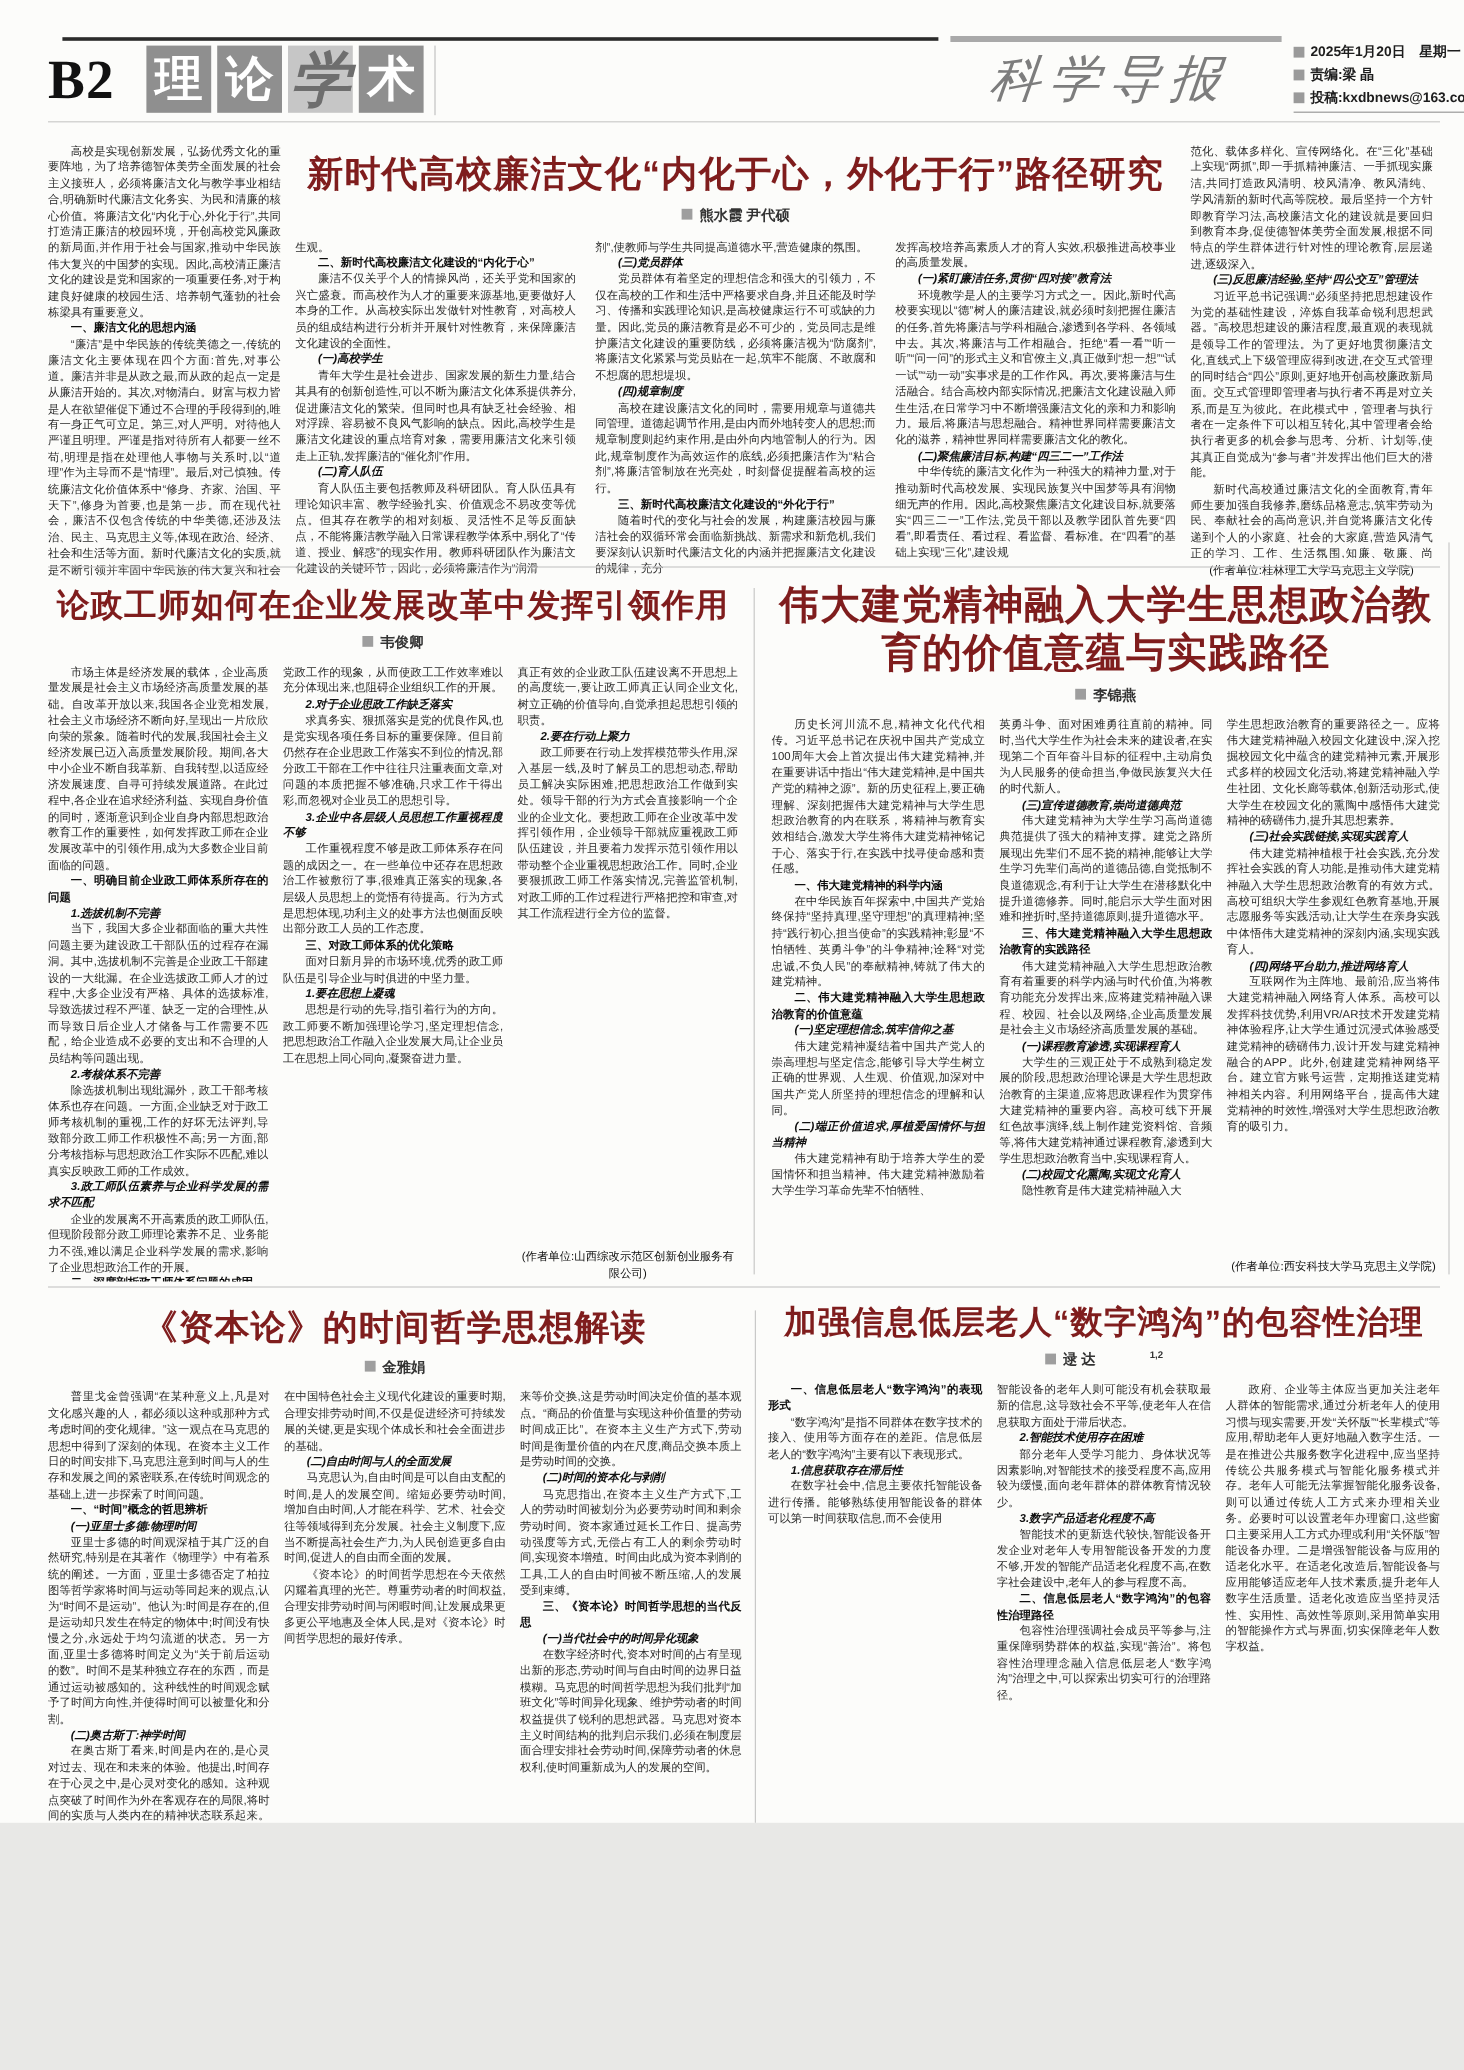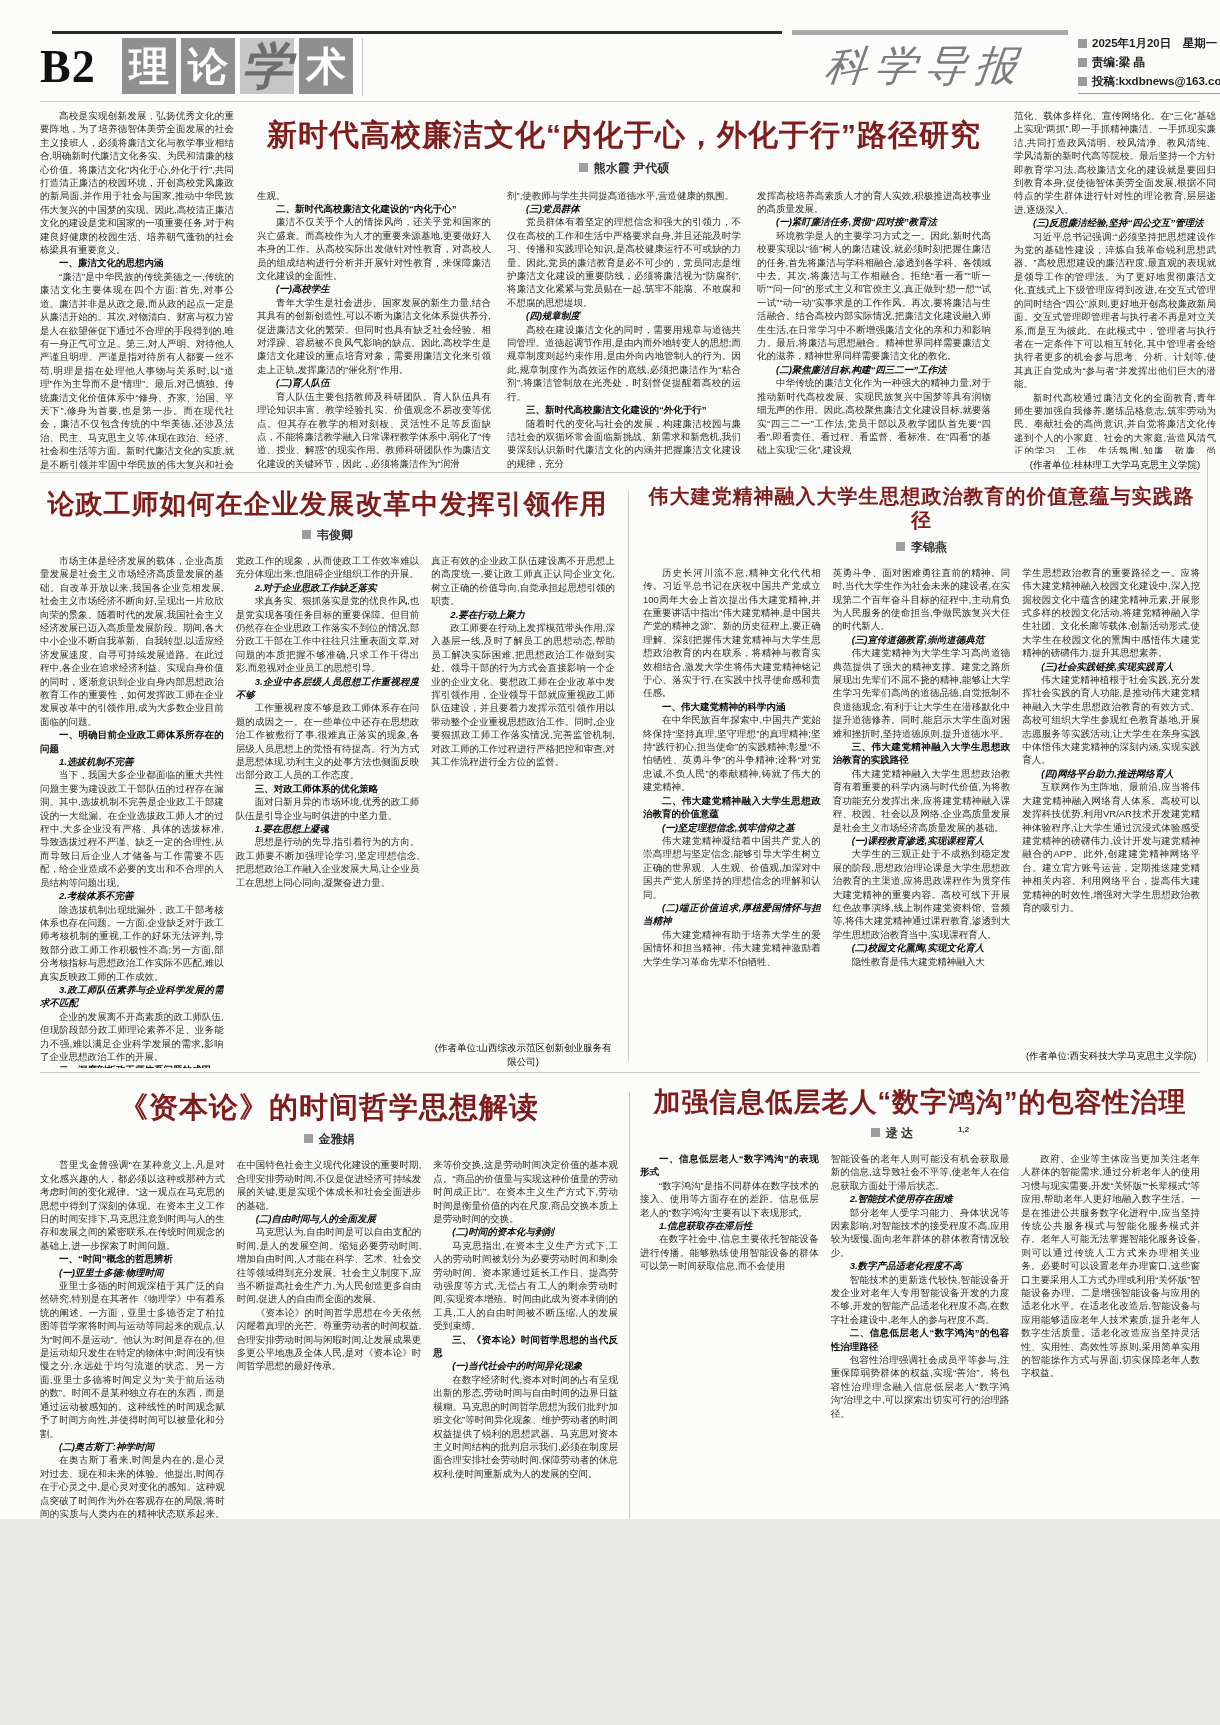--- a/index.html
+++ b/index.html
@@ -34,33 +34,33 @@
   .col{display:flex;flex-direction:column;overflow:hidden;}
   .colbody{flex:1 1 auto;overflow:hidden;}
   .blk{margin:0;font-size:9.5px;line-height:13.4px;text-align:justify;color:#2a2a2a;}
   .blk-p{text-indent:2em;}
   .blk-cont{text-indent:0;}
   .blk-h{font-weight:700;text-indent:2em;color:#0e0e0e;}
   .blk-hk{font-weight:700;font-style:italic;text-indent:2em;color:#101010;}
   .blk-attr{font-weight:400;text-align:center;text-indent:0;margin-top:4px;color:#0e0e0e;}
   .blk-fund{font-weight:700;text-indent:2em;color:#0e0e0e;margin-top:4px;}
   
-  #art1{position:absolute;left:40px;top:109px;width:1160px;height:362px;display:flex;gap:23px;}
+  #art1{position:absolute;left:40px;top:120px;width:1160px;height:362px;display:flex;gap:12px;}
   #art1 .a1-left{width:194px;flex:none;}
   #art1 .a1-mid{width:734px;flex:none;display:flex;flex-direction:column;}
   #art1 .a1-right{width:202px;flex:none;}
   #art1 .t1{font-size:30px;margin-top:8px;}
   #art1 .midcols{display:flex;gap:16px;margin-top:12px;flex:1 1 auto;overflow:hidden;}
   #art1 .midcols .col{flex:1 1 0;}
   .rule-art1{position:absolute;left:40px;top:472px;width:1160px;border-top:1.5px solid #c9c9c8;}
   
   #art2{position:absolute;left:40px;top:484px;width:575px;height:584px;display:flex;flex-direction:column;}
   #art2 .t1{font-size:27px;margin-top:4px;}
   #art3{position:absolute;left:643px;top:484px;width:557px;height:578px;display:flex;flex-direction:column;}
-  #art3 .t1{font-size:20px;}
+  #art3 .t1{font-size:33px;}
   .cols3{display:flex;gap:12px;margin-top:10px;flex:1 1 auto;overflow:hidden;}
   .cols3 .col{flex:1 1 0;}
   .vrule{position:absolute;width:1px;background:#c9c9c8;}
   #vr-mid{left:628px;top:490px;height:572px;}
   #vr-right{left:1207px;top:452px;height:610px;}
   .rule-mid{position:absolute;left:40px;top:1072px;width:1160px;border-top:1.5px solid #c9c9c8;}
   
   #art4{position:absolute;left:40px;top:1084px;width:578px;height:618px;display:flex;flex-direction:column;}
   #art4 .t1{font-size:29px;margin-top:6px;}
   #art5{position:absolute;left:640px;top:1084px;width:560px;height:618px;display:flex;flex-direction:column;}

